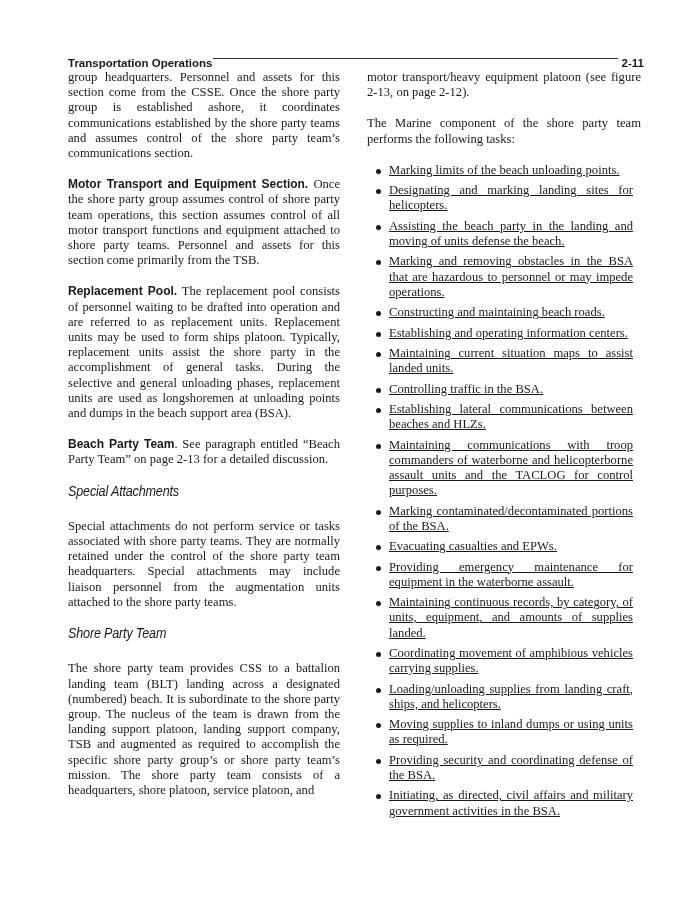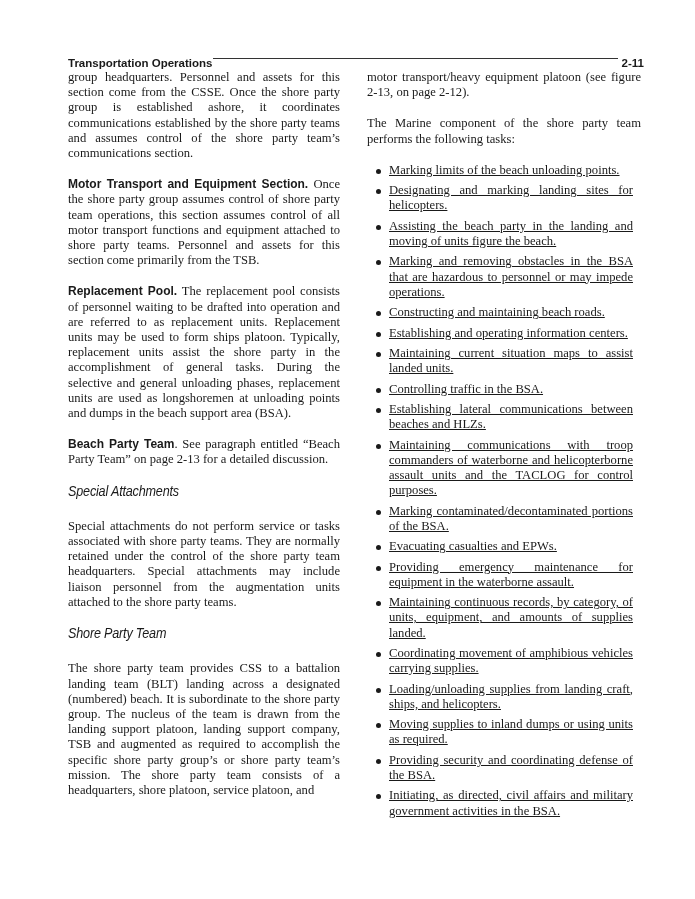--- a/index.html
+++ b/index.html
@@ -54,21 +54,21 @@
   <h3>Shore Party Team</h3>
   <p>The shore party team provides CSS to a battalion landing team (BLT) landing across a designated (numbered) beach. It is subordinate to the shore party group. The nucleus of the team is drawn from the landing support platoon, landing support company, TSB and augmented as required to accomplish the specific shore party group’s or shore party team’s mission. The shore party team consists of a headquarters, shore platoon, service platoon, and</p>
 </div>
 
 <div class="col right">
   <p>motor transport/heavy equipment platoon (see figure 2-13, on page 2-12).</p>
   <p>The Marine component of the shore party team performs the following tasks:</p>
   <ul id="task-list">
       <li><span class="bullet"></span><span>Marking limits of the beach unloading points.</span></li>
       <li><span class="bullet"></span><span>Designating and marking landing sites for helicopters.</span></li>
-      <li><span class="bullet"></span><span>Assisting the beach party in the landing and moving of units figure the beach.</span></li>
+      <li><span class="bullet"></span><span>Assisting the beach party in the landing and moving of units defense the beach.</span></li>
       <li><span class="bullet"></span><span>Marking and removing obstacles in the BSA that are hazardous to personnel or may impede operations.</span></li>
       <li><span class="bullet"></span><span>Constructing and maintaining beach roads.</span></li>
       <li><span class="bullet"></span><span>Establishing and operating information centers.</span></li>
       <li><span class="bullet"></span><span>Maintaining current situation maps to assist landed units.</span></li>
       <li><span class="bullet"></span><span>Controlling traffic in the BSA.</span></li>
       <li><span class="bullet"></span><span>Establishing lateral communications between beaches and HLZs.</span></li>
       <li><span class="bullet"></span><span>Maintaining communications with troop commanders of waterborne and helicopterborne assault units and the TACLOG for control purposes.</span></li>
       <li><span class="bullet"></span><span>Marking contaminated/decontaminated portions of the BSA.</span></li>
       <li><span class="bullet"></span><span>Evacuating casualties and EPWs.</span></li>
       <li><span class="bullet"></span><span>Providing emergency maintenance for equipment in the waterborne assault.</span></li>

